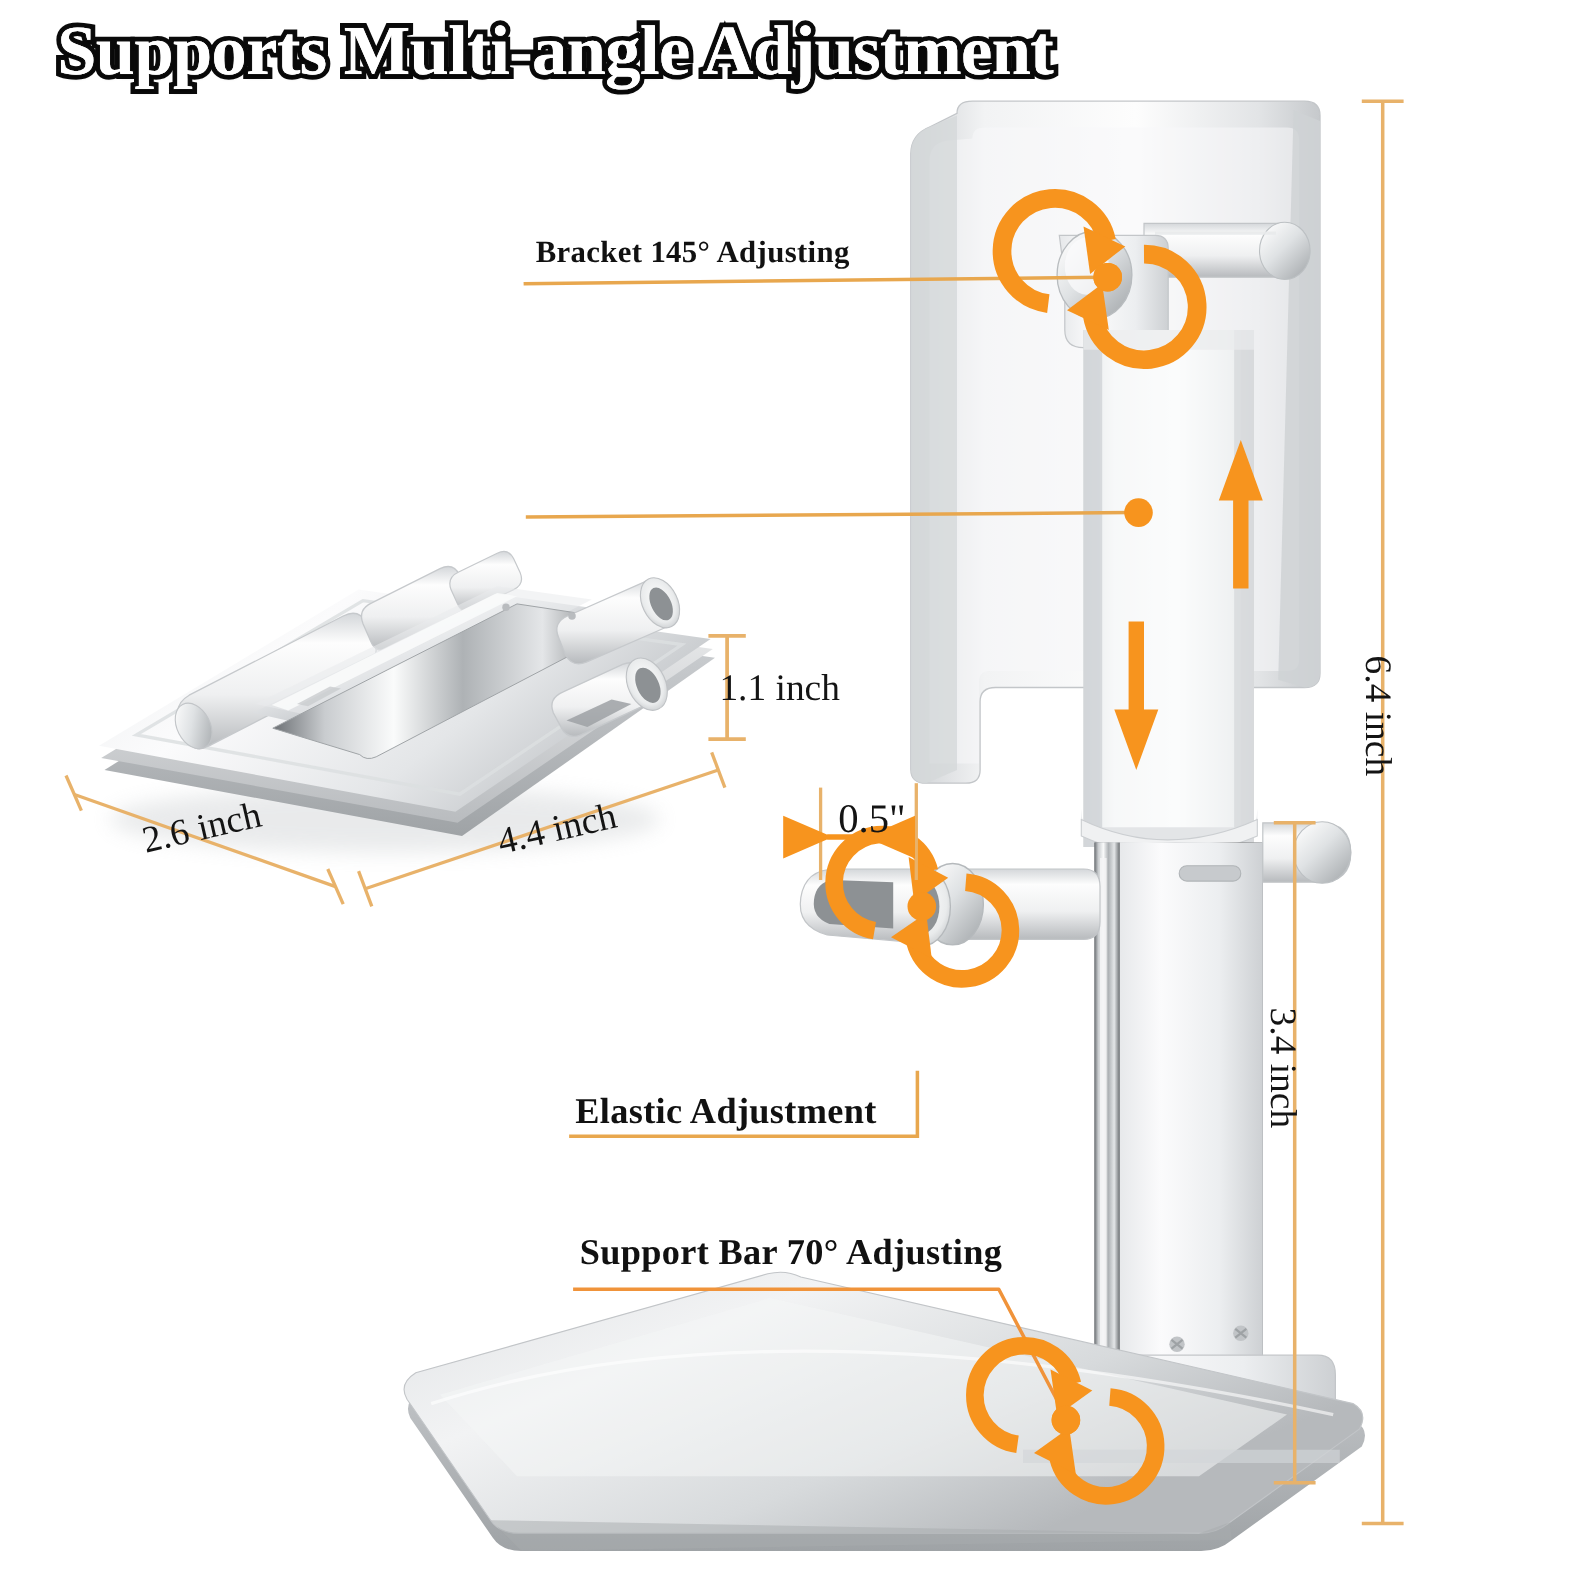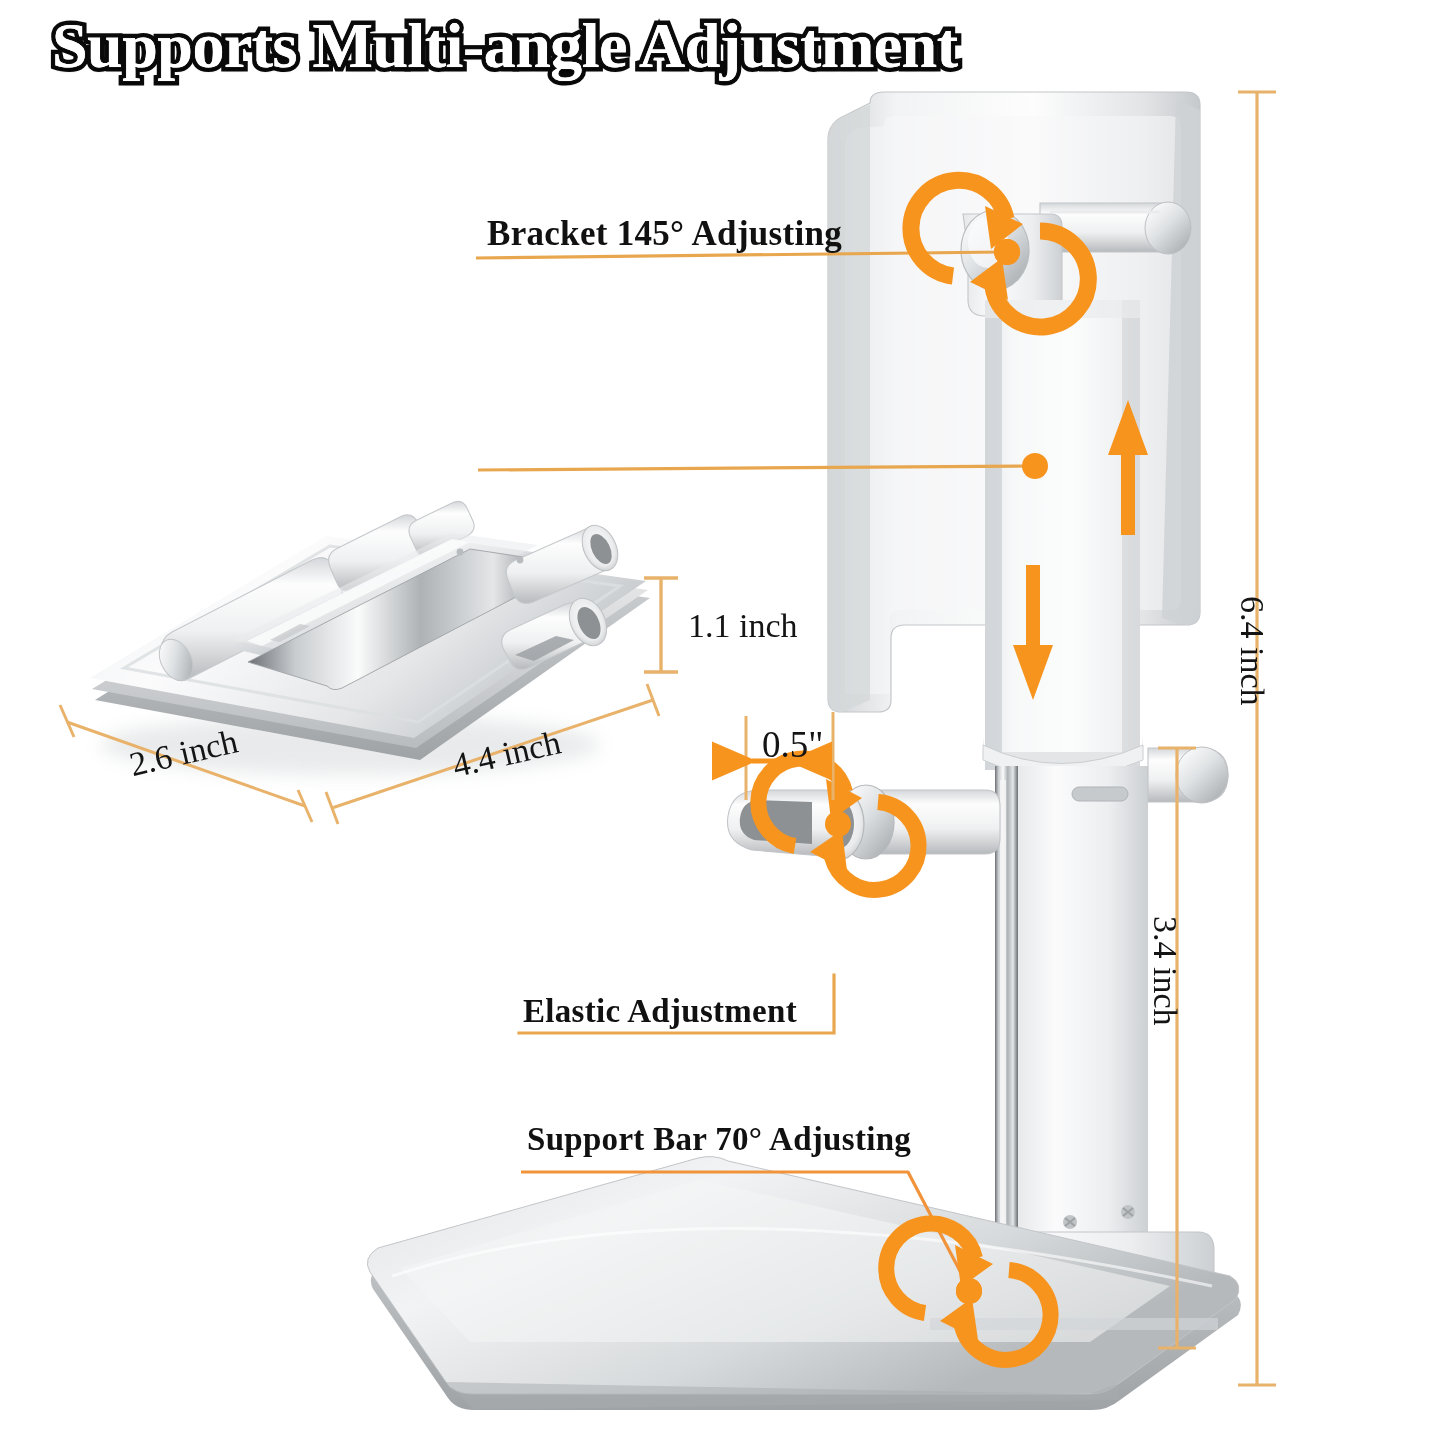--- a/index.html
+++ b/index.html
@@ -55,34 +55,34 @@
   
   .callout {
     position: absolute;
     z-index: 4;
     font-family: "Liberation Serif", "DejaVu Serif", serif;
     font-weight: bold;
     color: #111111;
     white-space: nowrap;
     letter-spacing: 0.3px;
   }
-  #label-bracket   { left: 487px;  top: 214px;  font-size: 35px; }
+  #label-bracket   { left: 487px;  top: 214px;  font-size: 28px; }
   #label-updown    { left: 500px;  top: 424px;  font-size: 33px; }
   #label-elastic   { left: 523px;  top: 993px;  font-size: 33px; }
   #label-support   { left: 527px;  top: 1121px; font-size: 33px; }
 
   
   .dim {
     position: absolute;
     z-index: 4;
     font-family: "Liberation Serif", "DejaVu Serif", serif;
     color: #141414;
     white-space: nowrap;
   }
-  #dim-11   { left: 688px;  top: 607px;  font-size: 34px; }
+  #dim-11   { left: 654px;  top: 607px;  font-size: 34px; }
   #dim-26   { left: 126px;  top: 747px;  font-size: 34px; transform: rotate(-13deg); transform-origin: left top; }
   #dim-44   { left: 449px;  top: 748px;  font-size: 34px; transform: rotate(-13deg); transform-origin: left top; }
   #dim-05   { left: 762px;  top: 723px;  font-size: 37px; }
   #dim-64   { left: 1271px; top: 596px;  font-size: 34px; transform: rotate(90deg); transform-origin: left top; }
   #dim-34   { left: 1184px; top: 916px;  font-size: 34px; transform: rotate(90deg); transform-origin: left top; }
 </style>
 </head>
 <body>
 
 <div id="canvas">

